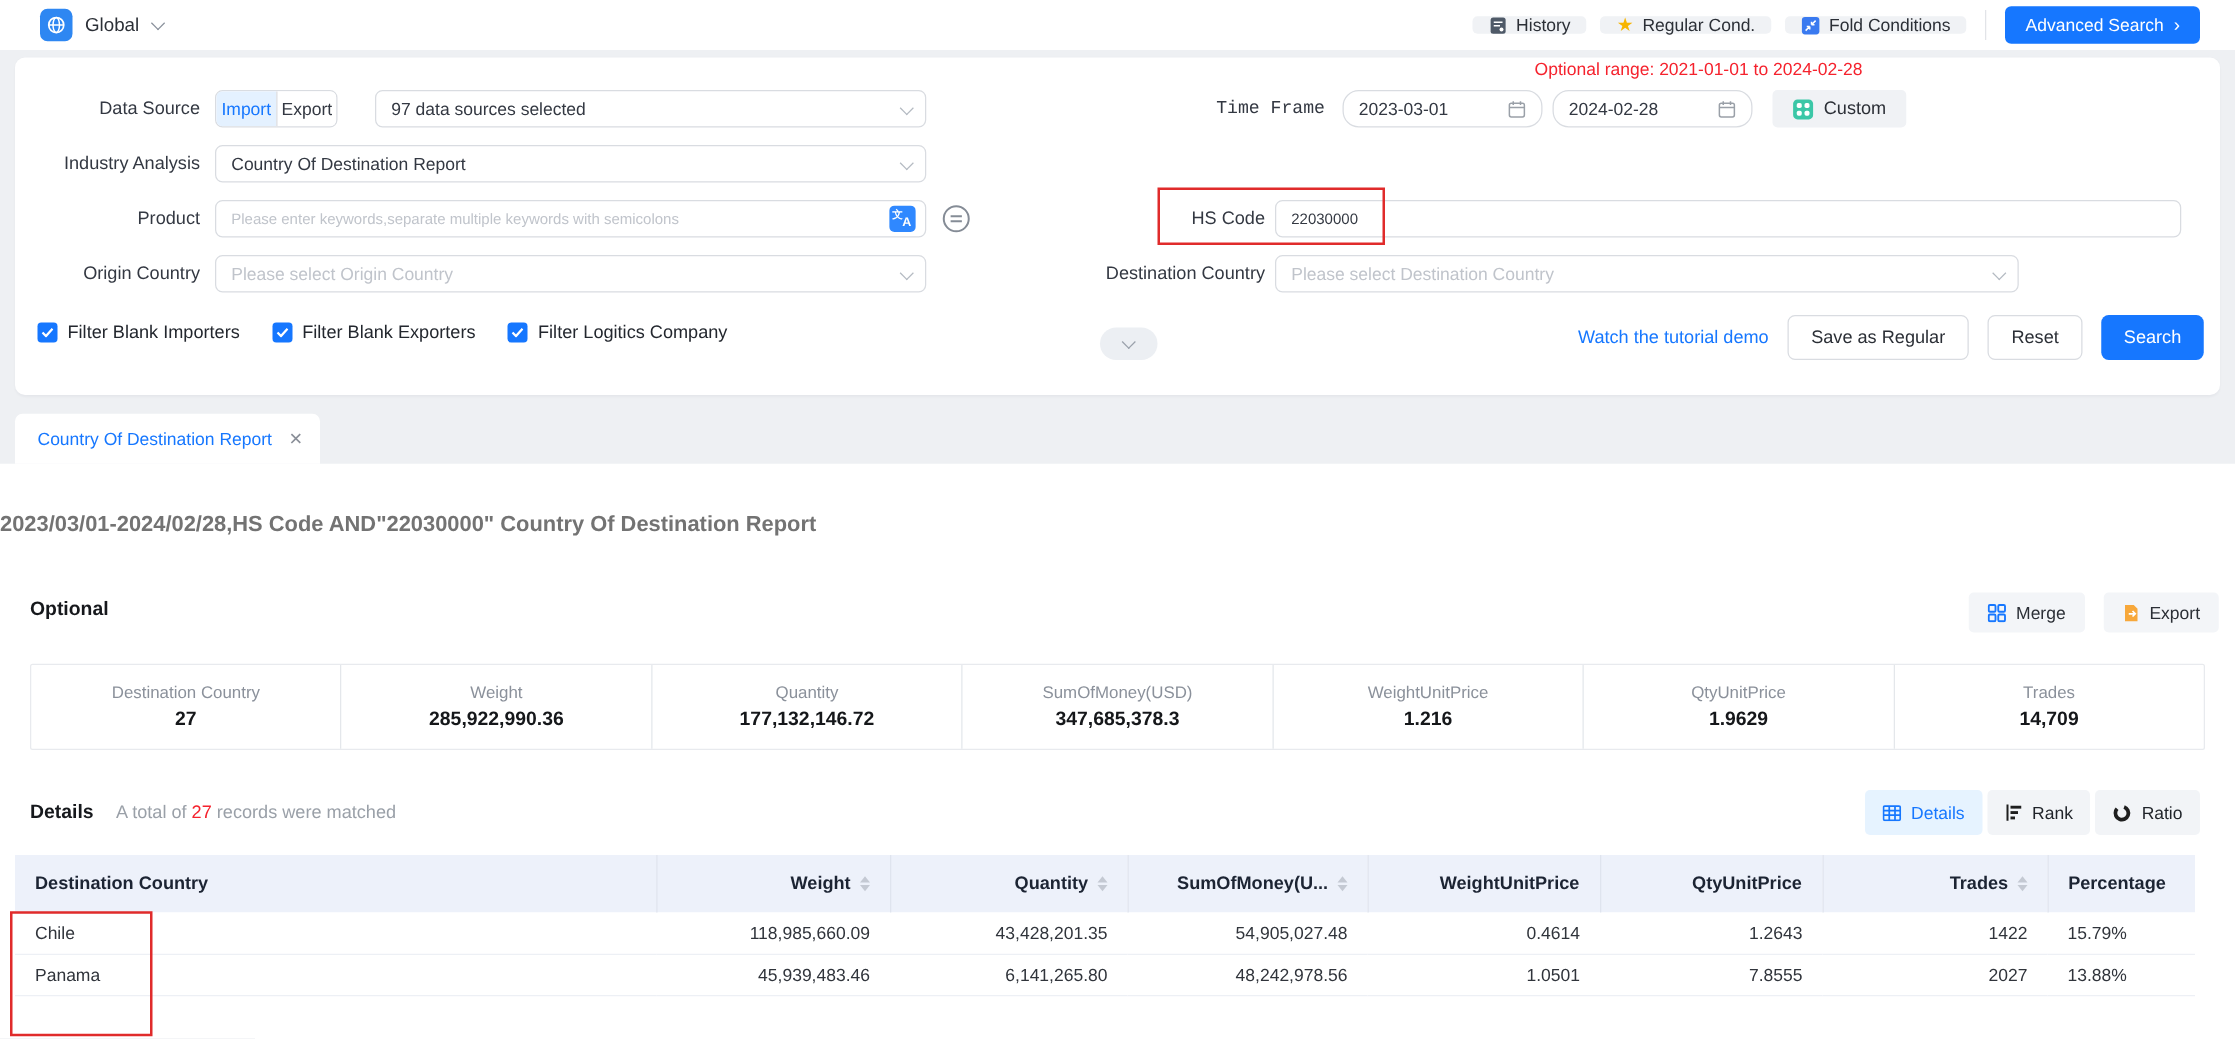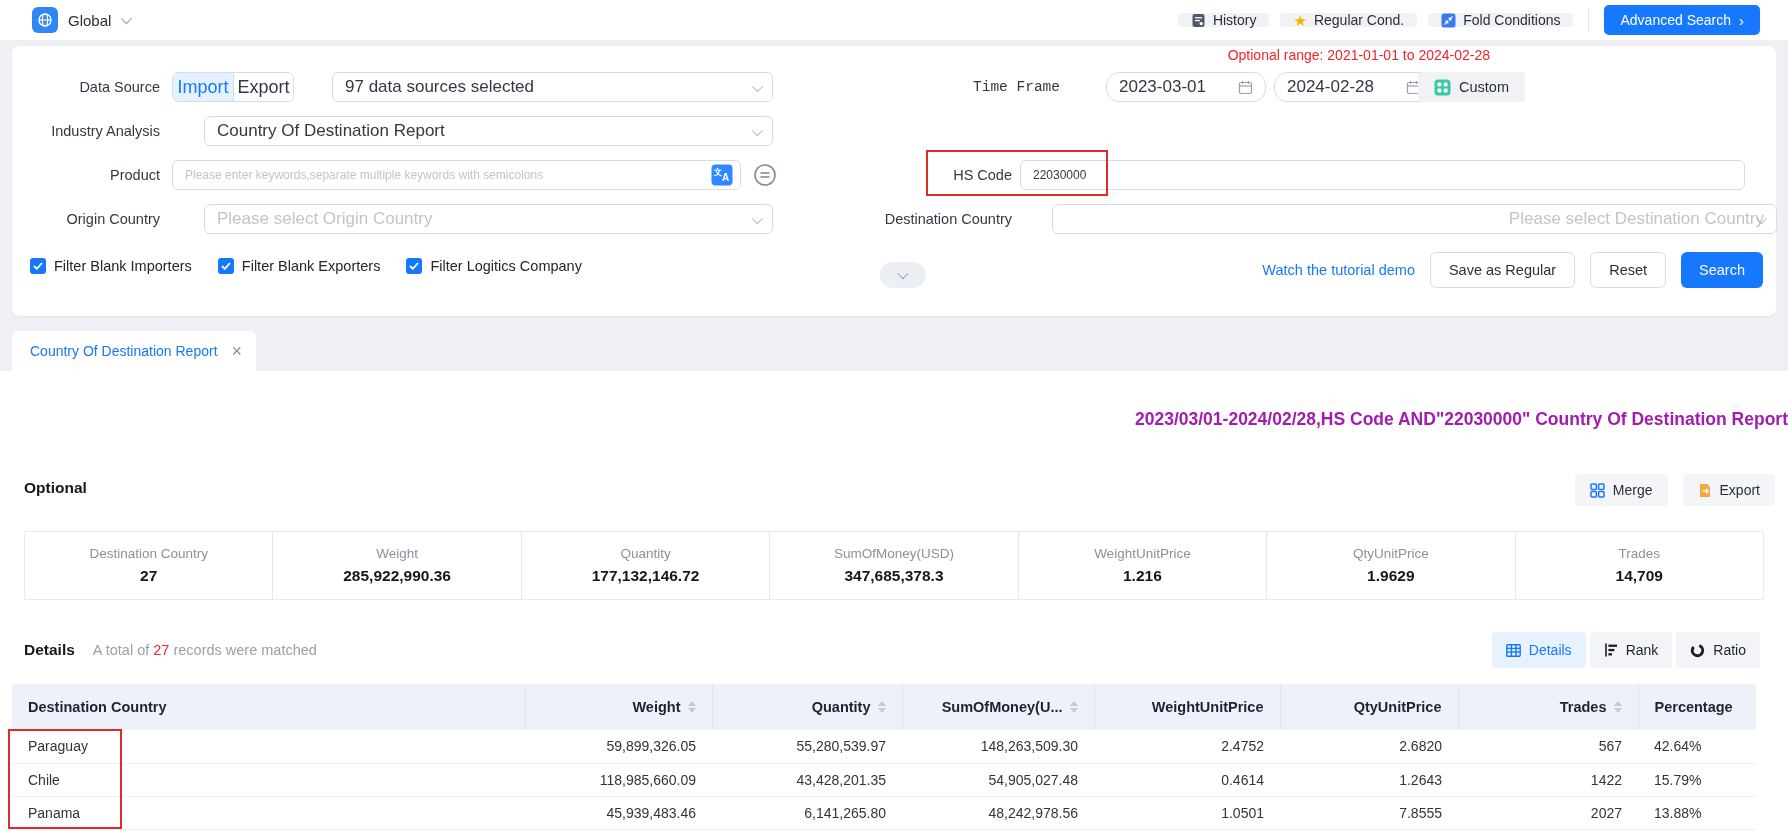--- a/index.html
+++ b/index.html
@@ -15,25 +15,25 @@
   .chev { display:inline-block; width:8px; height:8px; border-right:1.6px solid #8a919c; border-bottom:1.6px solid #8a919c; transform:rotate(45deg) translateY(-2px); }
   .tb-right { display:flex; align-items:center; gap:11px; }
   .tb-btn { height:14px; border-radius:4px; background:#f0f2f5; display:flex; align-items:center; gap:7px; padding:0 13px; font-size:14px; color:#2b2f36; cursor:pointer; }
   .tb-divider { width:1px; height:24px; background:#e2e4e8; margin:0 4px; }
   .btn-primary { height:30px; border-radius:5px; background:#1677ff; color:#fff; display:flex; align-items:center; gap:8px; padding:0 16px; font-size:14px; cursor:pointer; }
   .btn-primary .arrow { font-size:15px; line-height:1; }
 
   
   .form-card { position:absolute; top:46px; left:12px; width:1764px; height:270px; background:#fff; border-radius:8px; box-shadow:0 1px 2px rgba(20,30,50,.04);padding-left:45px; }
   .f-label { position:absolute; text-align:right; font-size:14.5px; color:#333842; line-height:30px; }
-  .f-field { position:absolute; height:30px; border:1px solid #d9dce1; border-radius:6px; background:#fff; display:flex; align-items:center; padding:0 12px; font-size:17px; color:#333842;margin-left:32px; }
+  .f-field { position:absolute; height:30px; border:1px solid #d9dce1; border-radius:6px; background:#fff; display:flex; align-items:center; padding:0 12px; font-size:14px; color:#333842; }
   .f-field .ph { color:#c0c4cb; }
   .f-field .chev { position:absolute; right:12px; top:11px; border-color:#b4bac2; }
   .seg { position:absolute; height:30px; border:1px solid #d9dce1; border-radius:6px; overflow:hidden; display:flex; }
-  .seg-item { width:60px; display:flex; align-items:center; justify-content:center; font-size:18px; cursor:pointer; }
+  .seg-item { width:48px; display:flex; align-items:center; justify-content:center; font-size:14px; cursor:pointer; }
   .seg-item.active { background:#e4f1ff; color:#1677ff; }
   .seg-item.idle { background:#fff; color:#333842; border-left:1px solid #d9dce1; }
   input.f-input { position:absolute; height:30px; border:1px solid #d9dce1; border-radius:6px; padding:0 12px; font-size:12px; color:#333842; font-family:inherit; outline:none; }
   input.f-input::placeholder { color:#c0c4cb; }
   .optional-range { position:absolute; top:1px; right:286px; font-size:14px; color:#f5222d; }
   .icon-inline { position:absolute; top:4px; }
   .date-field { justify-content:space-between;border-radius:13px; }
   .gray-btn { position:absolute; height:30px; background:#f0f2f5; border-radius:4px; display:flex; align-items:center; gap:8px; padding:0 16px; font-size:14.5px; color:#2b2f36; cursor:pointer; }
   .cb-row { position:absolute; left:18px; top:212px; display:flex; align-items:center; gap:26px; }
   .cb { display:flex; align-items:center; gap:8px; cursor:pointer; }
@@ -46,21 +46,21 @@
   .btn-ghost { height:36px; border:1px solid #d9dce1; border-radius:6px; background:#fff; font-size:14.5px; color:#2b2f36; display:flex; align-items:center; padding:0 18px; cursor:pointer; }
   .btn-search { height:36px; border-radius:6px; background:#1677ff; color:#fff; font-size:14.5px; display:flex; align-items:center; padding:0 18px; cursor:pointer; }
 
   
   .tab { position:absolute; top:331px; left:12px; width:244px; height:40px; background:#fff; border-radius:6px 6px 0 0; display:flex; align-items:center; justify-content:space-between; padding:0 14px 0 18px; }
   .tab-title { font-size:14px; color:#1677ff; }
   .tab-close { font-size:18px; color:#8a8f98; line-height:1; cursor:pointer; }
 
   
   .content { position:absolute; top:371px; left:0; width:1788px; height:460px; background:#fff; }
-  .report-title { position:absolute; top:38px; left:0; width:100%; text-align:right; font-size:17.5px; font-weight:600; color:#a21caf; }
+  .report-title { position:absolute; top:38px; left:0; width:100%; text-align:left; font-size:17.5px; font-weight:600; color:#737373; }
   .ov-heading { position:absolute; top:108px; left:24px; font-size:15.5px; font-weight:700; color:#16181c; }
   .ov-actions { position:absolute; top:103px; right:13px; display:flex; gap:15px; }
   .chip-btn { height:32px; background:#f3f5f8; border-radius:4px; display:flex; align-items:center; gap:8px; padding:0 15px; font-size:14px; color:#2b2f36; cursor:pointer; }
   .stats { position:absolute; top:160px; left:24px; width:1740px; height:69px; border:1px solid #e8eaee; border-radius:2px; display:flex; background:#fff; }
   .stat { flex:1; display:flex; flex-direction:column; align-items:center; justify-content:center; gap:6px; }
   .stat + .stat { border-left:1px solid #e4e7eb; }
   .stat-label { font-size:13.5px; color:#8b919b; }
   .stat-value { font-size:15.5px; font-weight:700; color:#15171a; }
   .dt-heading { position:absolute; top:270px; left:24px; display:flex; align-items:baseline; gap:18px; }
   .dt-title { font-size:15.5px; font-weight:700; color:#16181c; }
@@ -214,21 +214,21 @@
       </span>
     <div class="f-label" style="left:850px;width:150px;top:114px;">HS Code</div>
     <input class="f-input" style="left: 1008px; top: 114px; width: 725px;" value="22030000">
 
     <div class="f-label" style="left:0;width:148px;top:158px;">Origin Country</div>
     <div class="f-field" style="left:160px;top:158px;width:569px;">
       <span class="ph">Please select Origin Country</span>
       <span class="chev"></span>
     </div>
     <div class="f-label" style="left:850px;width:150px;top:158px;">Destination Country</div>
-    <div class="f-field" style="left:1008px;top:158px;width:725px;justify-content:flex-end;">
+    <div class="f-field" style="left:1008px;top:158px;width:595px;">
       <span class="ph">Please select Destination Country</span>
       <span class="chev"></span>
     </div>
 
     <div class="cb-row">
       <div class="cb">
         <span class="cb-box">
             <svg width="10" height="8" viewBox="0 0 10 8">
               <polyline points="1,4 3.8,6.8 9,1" fill="none" stroke="#fff" stroke-width="1.8"></polyline>
             </svg>
@@ -416,30 +416,20 @@
                   <i class="up"></i>
                   <i class="dn"></i>
                 </span>
               </span></th>
           <th class="al"><span class="th-inner">
                 <span>Percentage</span>
               </span></th>
         </tr>
       </thead>
       <tbody>
-        <tr>
-          <td class="al">Paraguay</td>
-          <td class="ar">59,899,326.05</td>
-          <td class="ar">55,280,539.97</td>
-          <td class="ar">148,263,509.30</td>
-          <td class="ar">2.4752</td>
-          <td class="ar">2.6820</td>
-          <td class="ar">567</td>
-          <td class="al">42.64%</td>
-        </tr>
         <tr>
           <td class="al">Chile</td>
           <td class="ar">118,985,660.09</td>
           <td class="ar">43,428,201.35</td>
           <td class="ar">54,905,027.48</td>
           <td class="ar">0.4614</td>
           <td class="ar">1.2643</td>
           <td class="ar">1422</td>
           <td class="al">15.79%</td>
         </tr>

